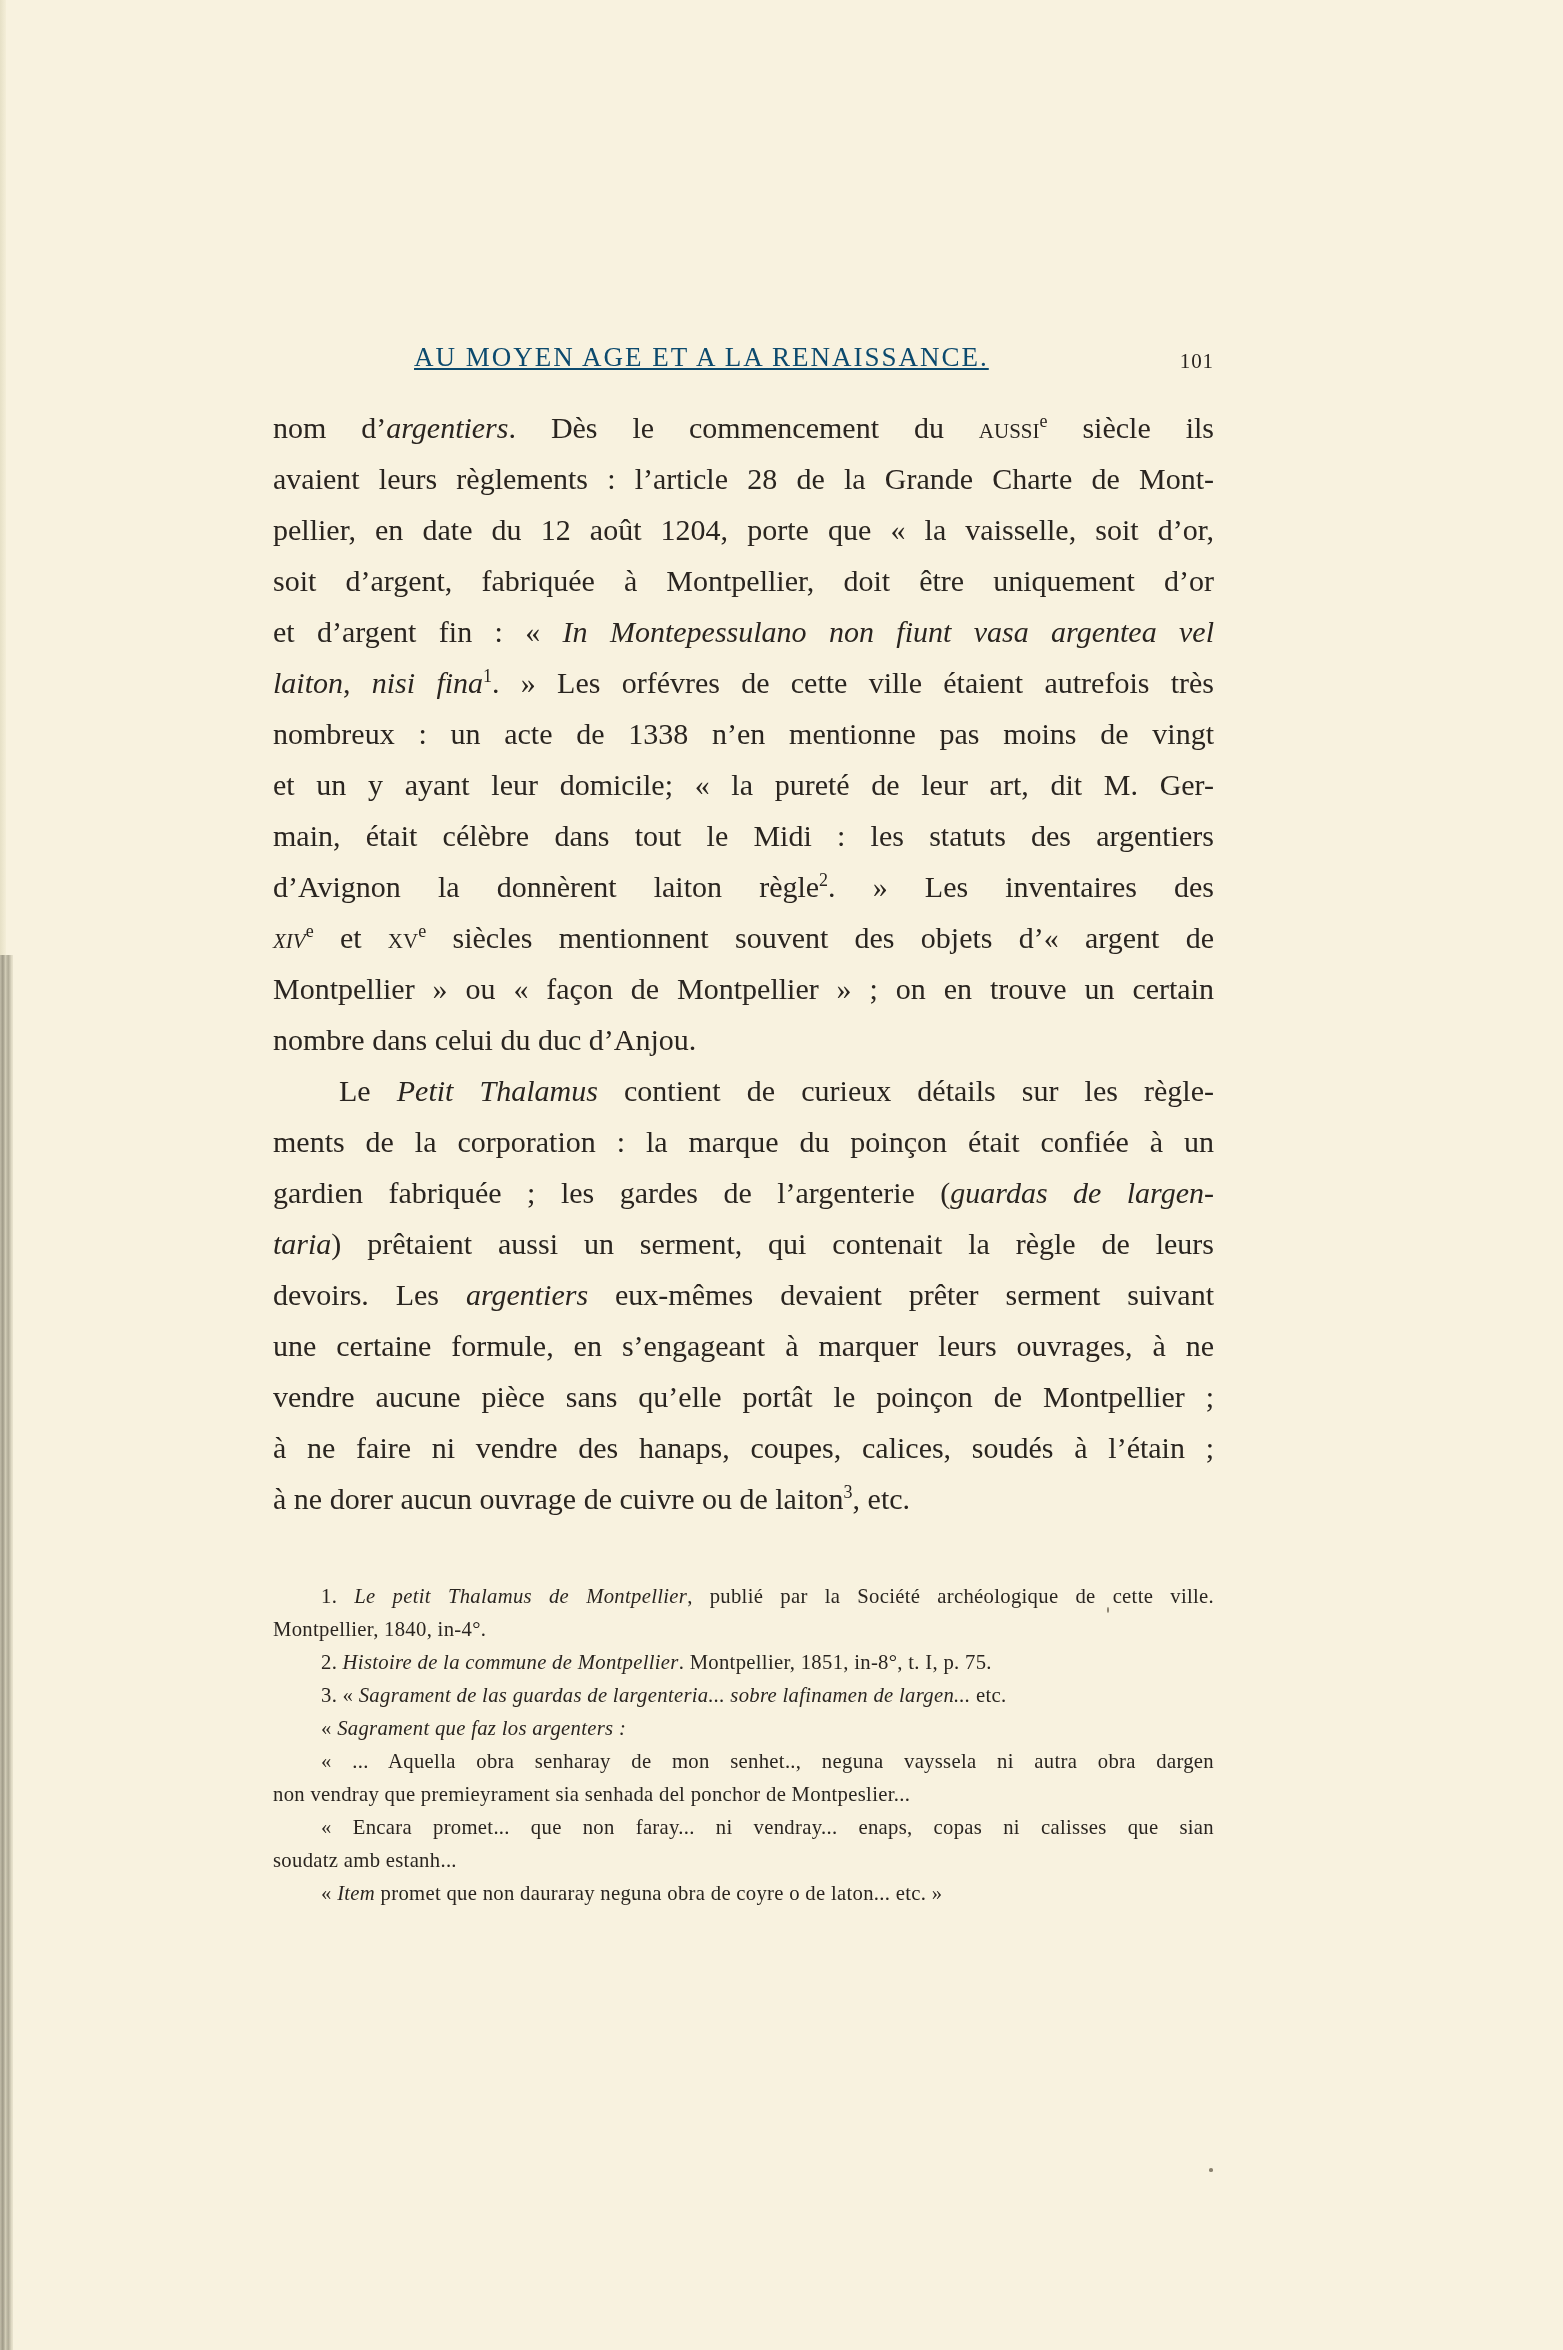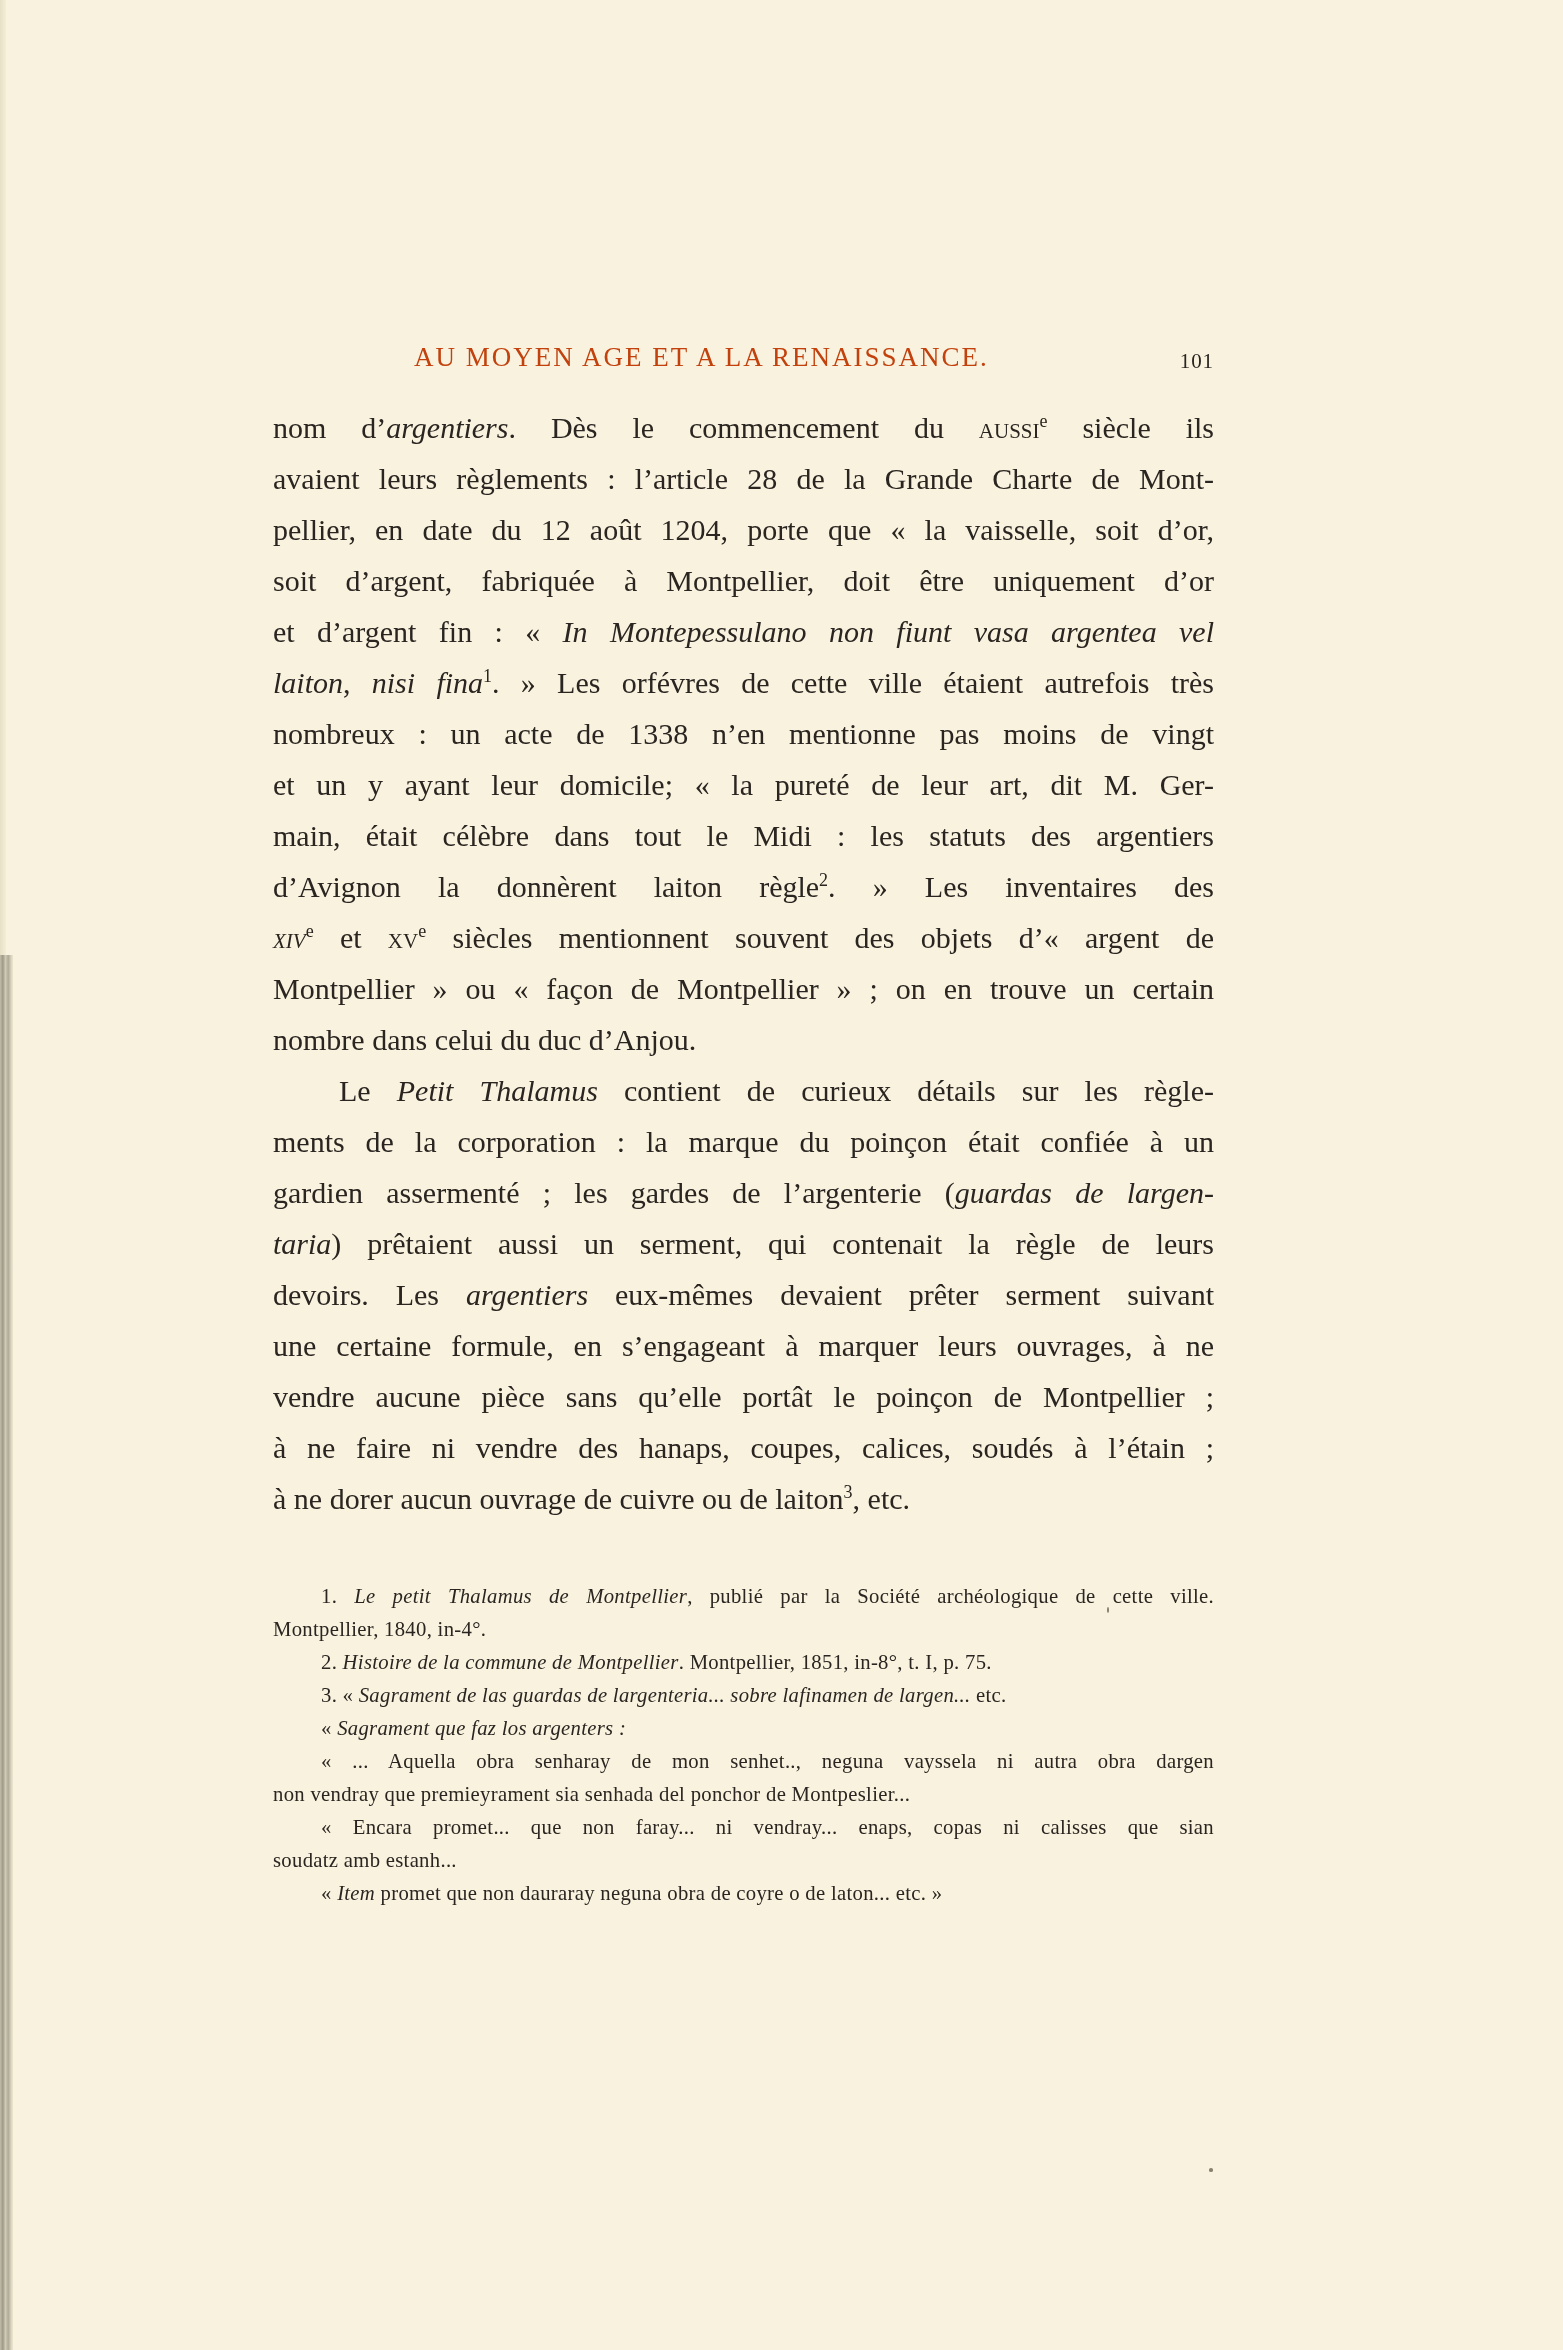--- a/index.html
+++ b/index.html
@@ -16,21 +16,21 @@
   }
   .binding-top {
     position: absolute; left: 0; top: 0; width: 5.5px; height: 955px;
     background: linear-gradient(to right, #e6e0c6, #f4eed8);
   }
   .running-head {
     position: absolute; top: 342px; left: 273px; width: 941px; height: 37px;
   }
   .running-title {
     position: absolute; left: 141px; top: 0;
-    font-size: 27px; letter-spacing: 2px; color: #c2410c;
+    font-size: 27px; letter-spacing: 2px; color: #0c4a6e; text-decoration: underline;
   }
   .page-number {
     position: absolute; right: 0; top: 7px;
     font-size: 21px; letter-spacing: 0.9px;
   }
   .body-text {
     position: absolute; top: 402px; left: 273px; width: 941px;
   }
   .line {
     height: 51px; line-height: 51px; font-size: 30px;
@@ -72,21 +72,21 @@
     <div class="line"><i>laiton</i><span>, </span><i>nisi fina</i><sup>1</sup><span>. » Les orfévres de cette ville étaient autrefois très</span></div>
     <div class="line"><span>nombreux : un acte de 1338 n’en mentionne pas moins de vingt</span></div>
     <div class="line"><span>et un y ayant leur domicile; « la pureté de leur art, dit M. Ger-</span></div>
     <div class="line"><span>main, était célèbre dans tout le Midi : les statuts des argentiers</span></div>
     <div class="line"><span>d’Avignon la donnèrent laiton règle</span><sup>2</sup><span>. » Les inventaires des</span></div>
     <div class="line"><span style="font-variant: small-caps; font-style: italic;">xiv</span><sup>e</sup><span> et </span><span style="font-variant: small-caps;">xv</span><sup>e</sup><span> siècles mentionnent souvent des objets d’« argent de</span></div>
     <div class="line"><span>Montpellier » ou « façon de Montpellier » ; on en trouve un certain</span></div>
     <div class="line last"><span>nombre dans celui du duc d’Anjou.</span></div>
     <div class="line indent"><span>Le </span><i>Petit Thalamus</i><span> contient de curieux détails sur les règle-</span></div>
     <div class="line"><span>ments de la corporation : la marque du poinçon était confiée à un</span></div>
-    <div class="line"><span>gardien assermenté ; les gardes de l’argenterie (</span><i>guardas de largen-</i></div>
+    <div class="line"><span>gardien fabriquée ; les gardes de l’argenterie (</span><i>guardas de largen-</i></div>
     <div class="line"><i>taria</i><span>) prêtaient aussi un serment, qui contenait la règle de leurs</span></div>
     <div class="line"><span>devoirs. Les </span><i>argentiers</i><span> eux-mêmes devaient prêter serment suivant</span></div>
     <div class="line"><span>une certaine formule, en s’engageant à marquer leurs ouvrages, à ne</span></div>
     <div class="line"><span>vendre aucune pièce sans qu’elle portât le poinçon de Montpellier ;</span></div>
     <div class="line"><span>à ne faire ni vendre des hanaps, coupes, calices, soudés à l’étain ;</span></div>
     <div class="line last"><span>à ne dorer aucun ouvrage de cuivre ou de laiton</span><sup>3</sup><span>, etc.</span></div>
   </div>
 
 <div class="footnotes" id="footnotes">
     <div class="fn indent"><span>1. </span><i>Le petit Thalamus de Montpellier</i><span>, publié par la Société archéologique de cette ville.</span></div>

